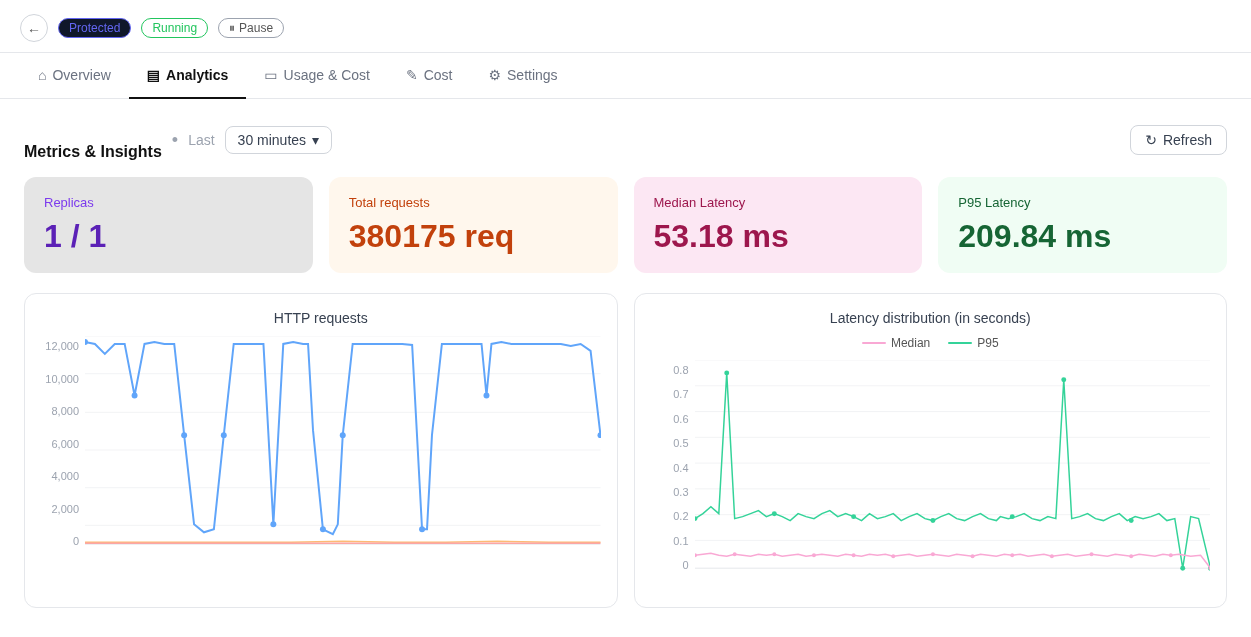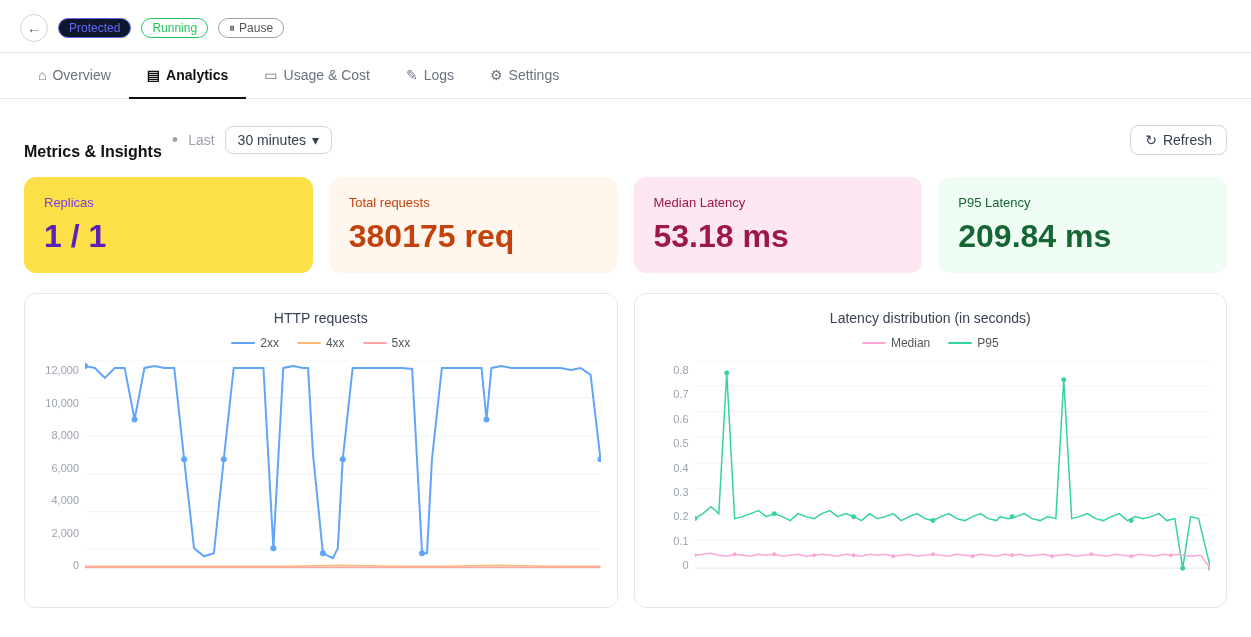--- a/index.html
+++ b/index.html
@@ -25,21 +25,21 @@
     .metrics-header { display: flex; align-items: center; gap: 10px; margin-bottom: 16px; }
     .metrics-title { font-size: 16px; font-weight: 600; color: #111; margin-top: 24px; }
     .metrics-dot { color: #9ca3af; font-size: 18px; }
     .metrics-last { color: #9ca3af; font-size: 14px; }
     .time-select { display: flex; align-items: center; gap: 6px; border: 1.5px solid #d1d5db; border-radius: 8px; padding: 5px 12px; cursor: pointer; font-size: 14px; color: #374151; background: #fff; }
     .refresh-btn { margin-left: auto; display: flex; align-items: center; gap: 6px; border: 1.5px solid #d1d5db; border-radius: 8px; padding: 6px 14px; cursor: pointer; font-size: 14px; color: #374151; background: #fff; }
 
     
     .stat-cards { display: grid; grid-template-columns: repeat(4, 1fr); gap: 16px; margin-bottom: 20px; }
     .stat-card { border-radius: 12px; padding: 18px 20px; }
-    .stat-card.replicas { background: #fde047; }
+    .stat-card.replicas { background: #e5e5e5; }
     .stat-card.total { background: #fff7ed; }
     .stat-card.median { background: #fce7f3; }
     .stat-card.p95 { background: #f0fdf4; }
     .stat-label { font-size: 13px; font-weight: 500; margin-bottom: 8px; }
     .stat-card.replicas .stat-label { color: #7c3aed; }
     .stat-card.total .stat-label { color: #c2410c; }
     .stat-card.median .stat-label { color: #9d174d; }
     .stat-card.p95 .stat-label { color: #166534; }
     .stat-value { font-size: 32px; font-weight: 700; }
     .stat-card.replicas .stat-value { color: #5b21b6; }
@@ -84,21 +84,21 @@
   <div class="nav-item active">
     <span>▤</span>
     <span>Analytics</span>
   </div>
   <div class="nav-item">
     <span>▭</span>
     <span>Usage &amp; Cost</span>
   </div>
   <div class="nav-item">
     <span>✎</span>
-    <span>Logs</span>
+    <span>Cost</span>
   </div>
   <div class="nav-item">
     <span>⚙</span>
     <span>Settings</span>
   </div>
 </nav>
 
 <div class="main">
 
   <div class="metrics-header">
@@ -131,34 +131,20 @@
     <div class="stat-card p95">
       <div class="stat-label">P95 Latency</div>
       <div class="stat-value">209.84 ms</div>
     </div>
   </div>
 
   <div class="charts-row">
 
     <div class="chart-card">
       <div class="chart-title">HTTP requests</div>
-      <div class="chart-legend">
-        <div class="legend-item">
-          <div class="legend-line" style="background:#60a5fa;"></div>
-          <span>2xx</span>
-        </div>
-        <div class="legend-item">
-          <div class="legend-line" style="background:#fdba74;"></div>
-          <span>4xx</span>
-        </div>
-        <div class="legend-item">
-          <div class="legend-line" style="background:#fca5a5;"></div>
-          <span>5xx</span>
-        </div>
-      </div>
       <div class="chart-area">
         <div class="y-axis">
           <span>12,000</span>
           <span>10,000</span>
           <span>8,000</span>
           <span>6,000</span>
           <span>4,000</span>
           <span>2,000</span>
           <span>0</span>
         </div>

